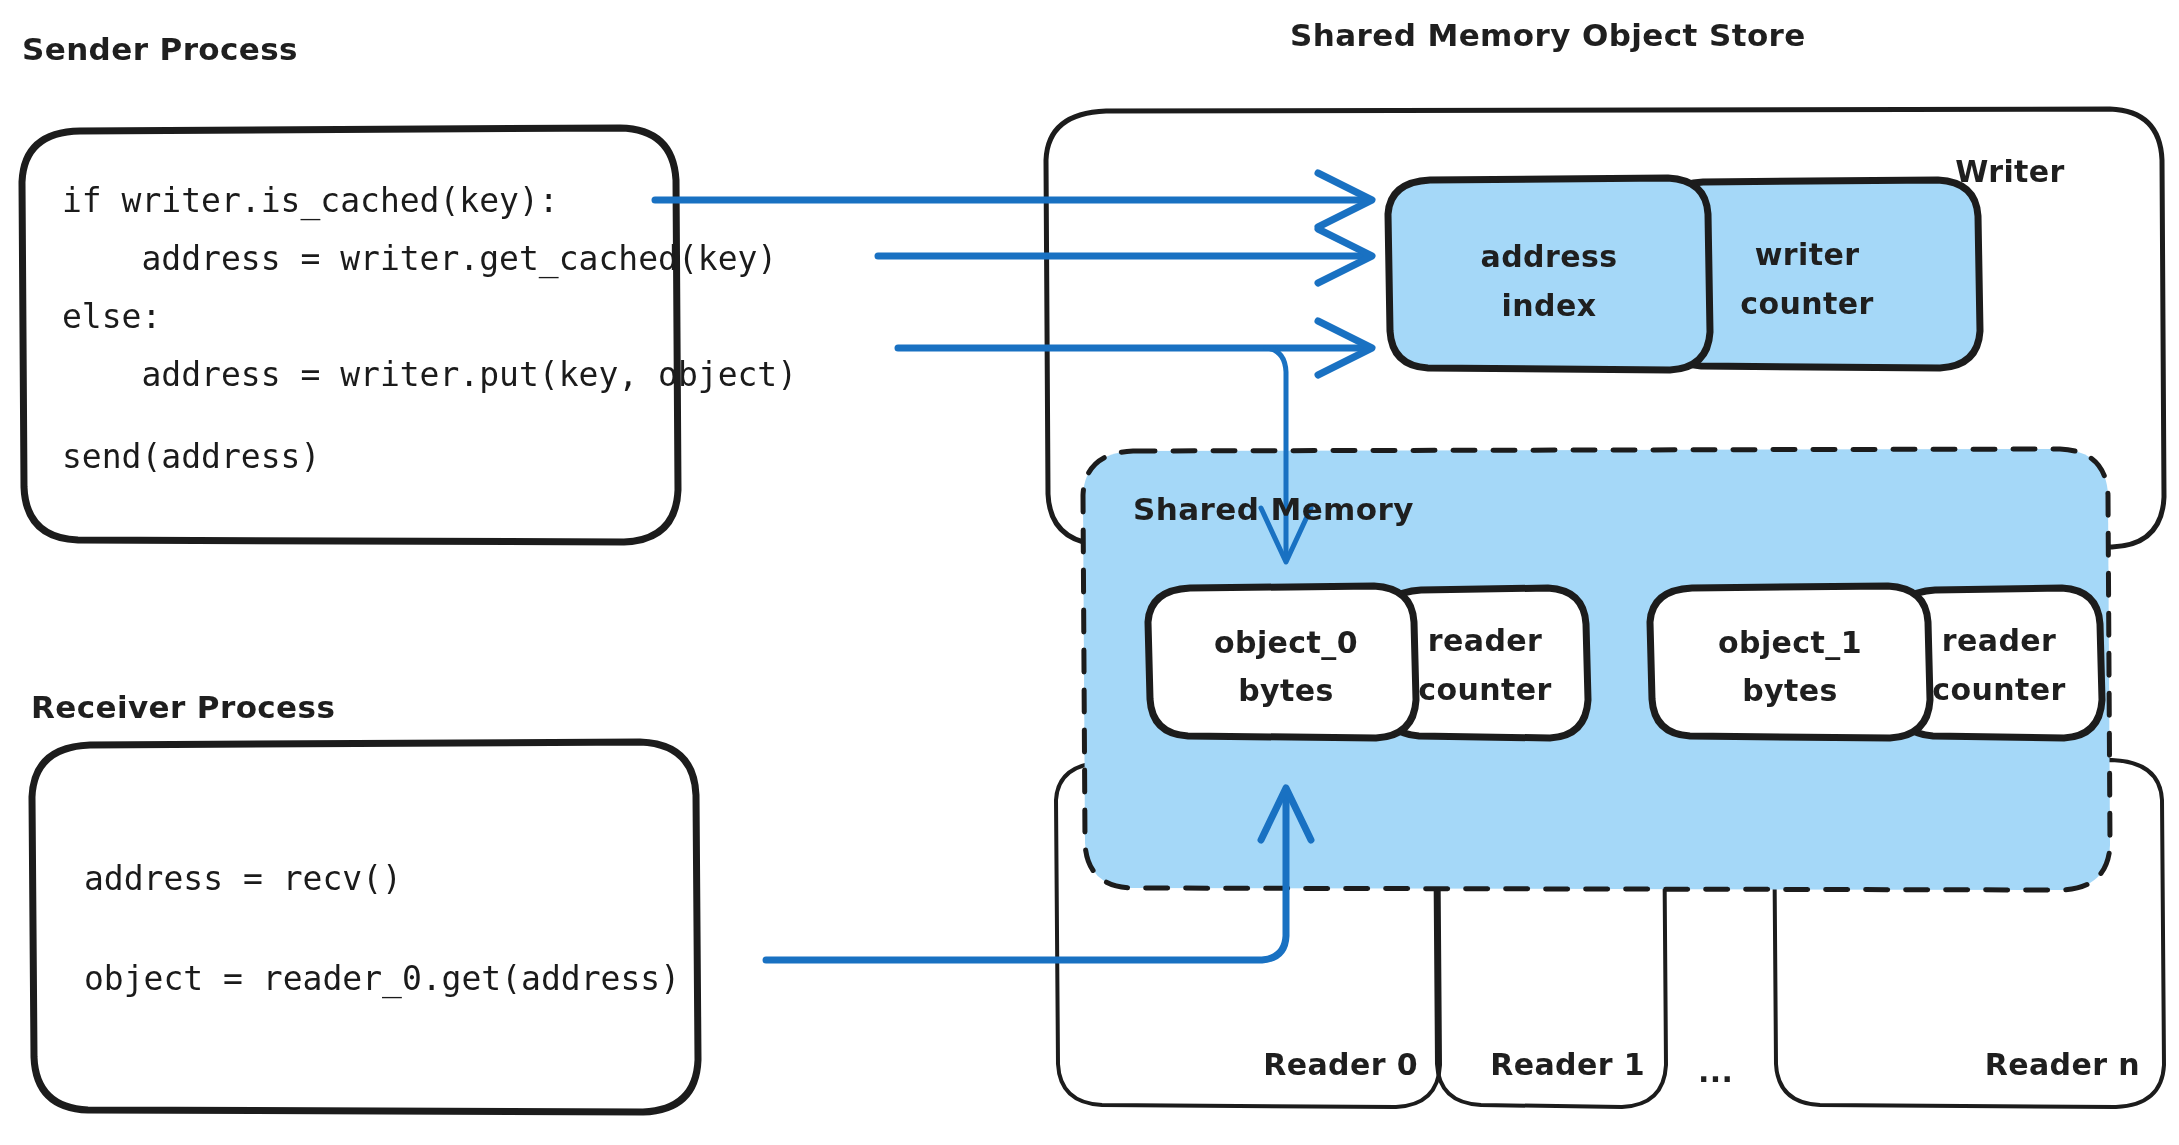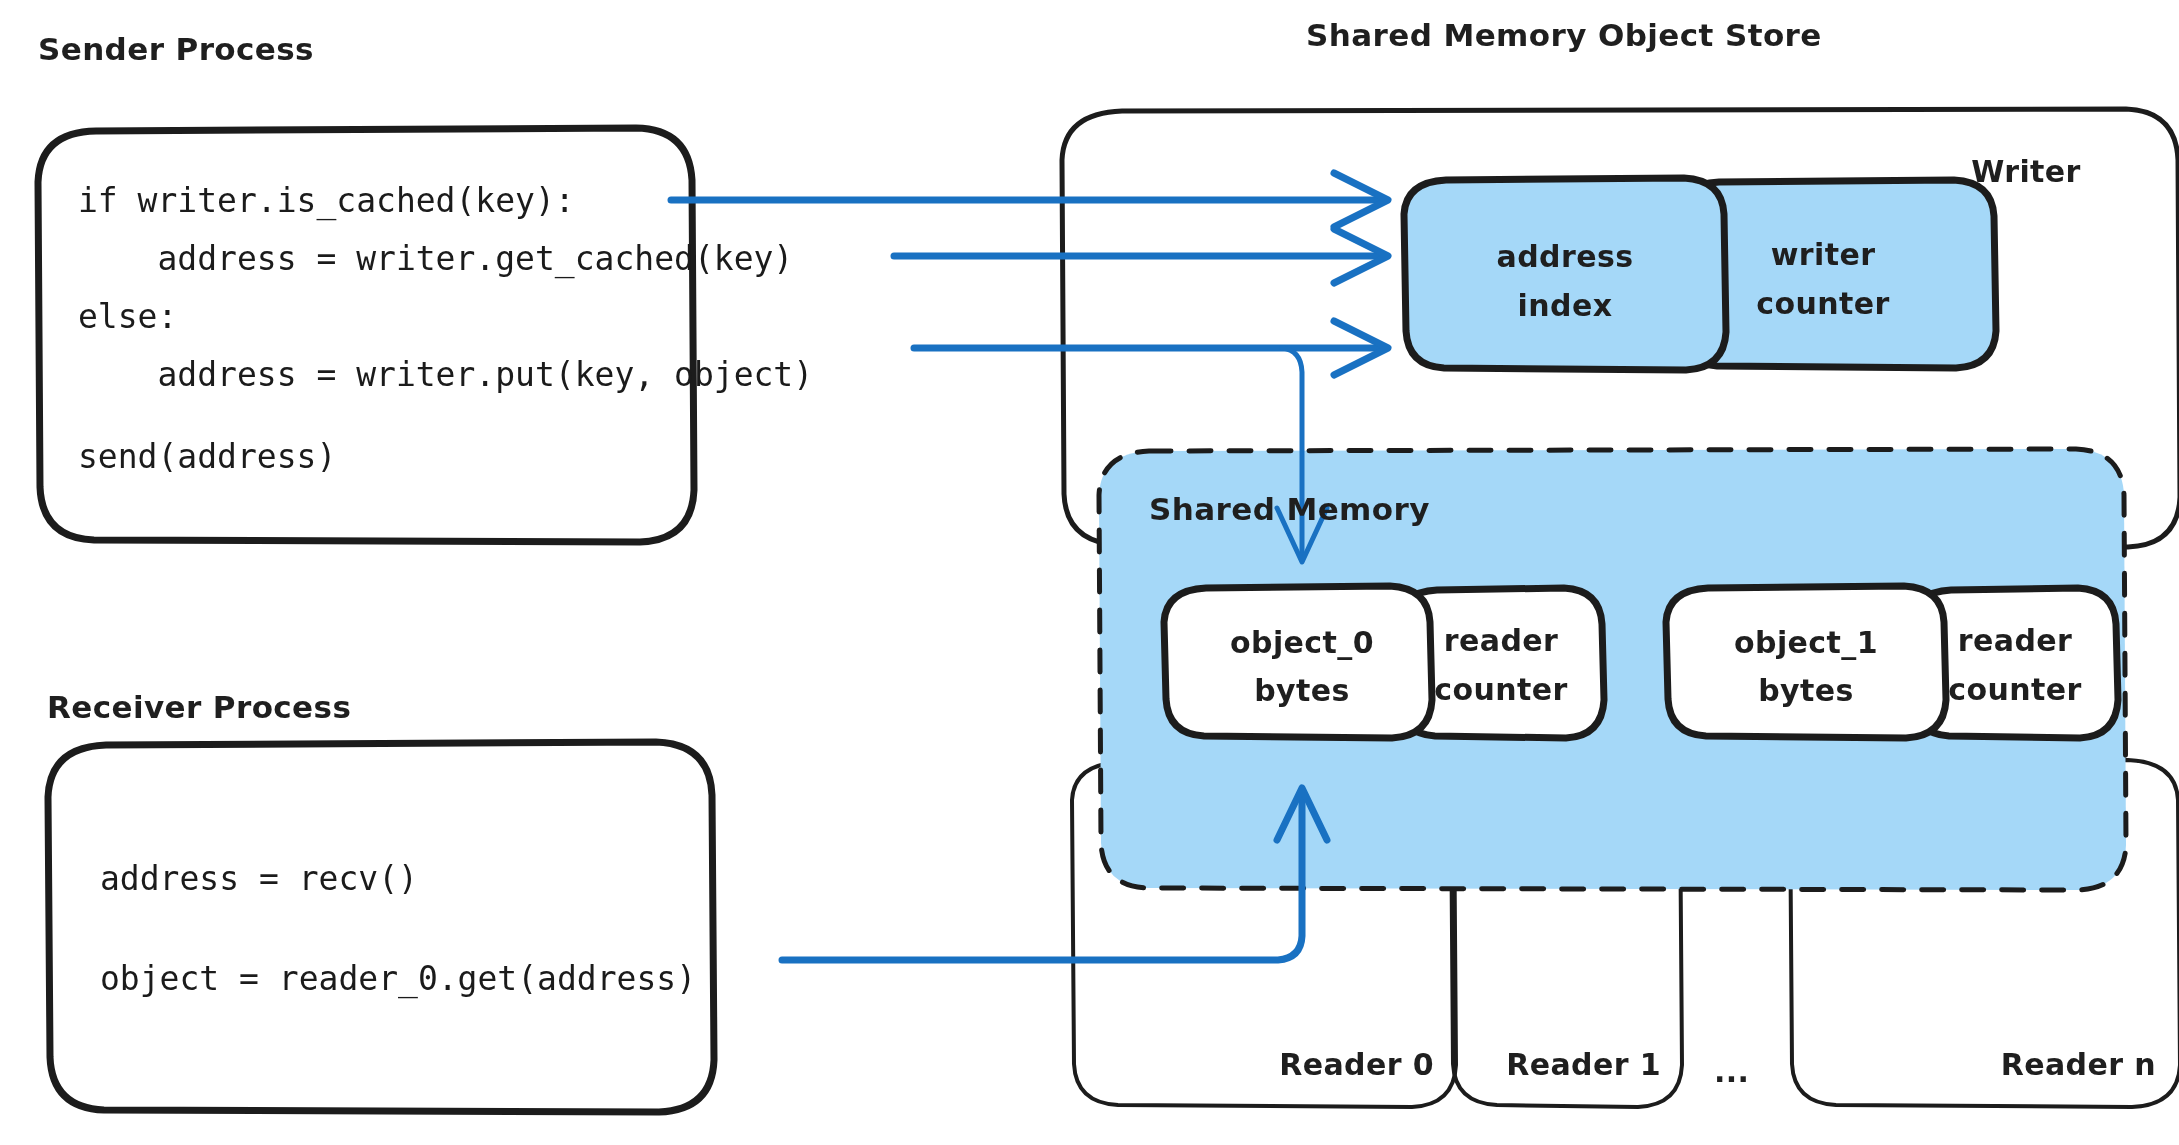--- a/index.html
+++ b/index.html
@@ -1,18 +1,18 @@
 <!DOCTYPE html>
 <html><head>
 <meta charset="utf-8">
 <style>
   html,body{margin:0;padding:0;background:#ffffff;}
   body{width:2179px;height:1145px;position:relative;overflow:hidden;
        font-family:"DejaVu Sans", sans-serif;}
-  #stage{position:absolute;left:16px;top:0;width:1781px;height:1145px;}
+  #stage{position:absolute;left:0;top:0;width:1781px;height:1145px;}
   svg.layer{position:absolute;left:0;top:0;width:2179px;height:1145px;overflow:visible;}
 
   
   .hand{font-family:"DejaVu Sans", sans-serif;fill:#1f1f1f;
         font-weight:600;letter-spacing:.4px;}
   .mono{font-family:"DejaVu Sans Mono", monospace;fill:#1b1b1b;
         font-weight:500;}
 
   .t-section{font-size:31px;}
   .t-corner{font-size:30px;}

